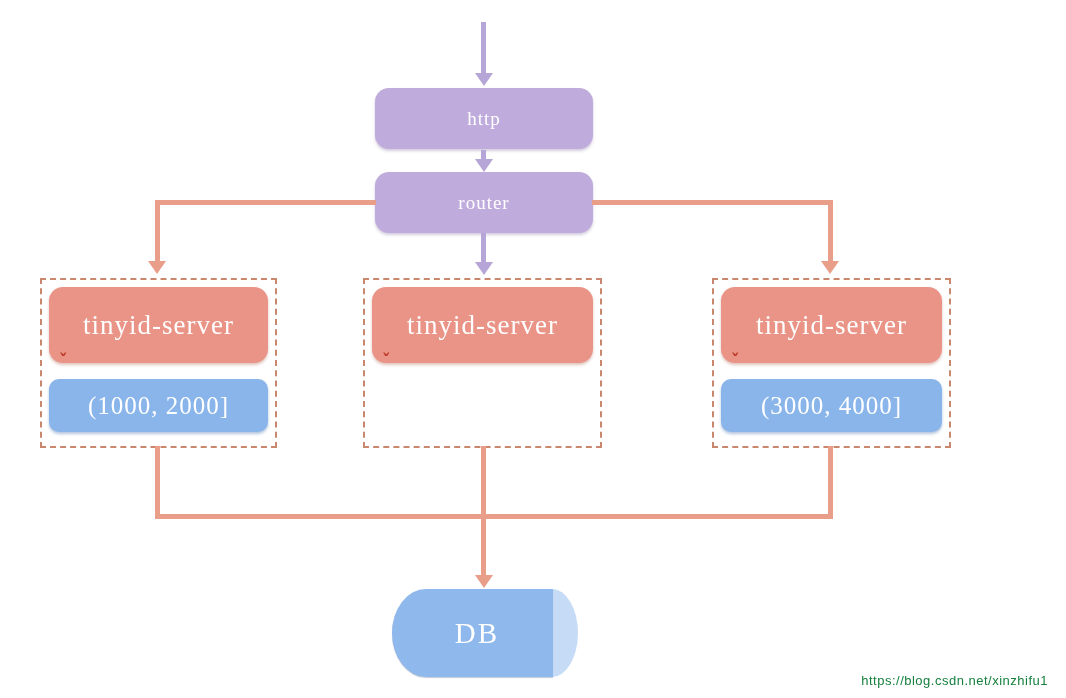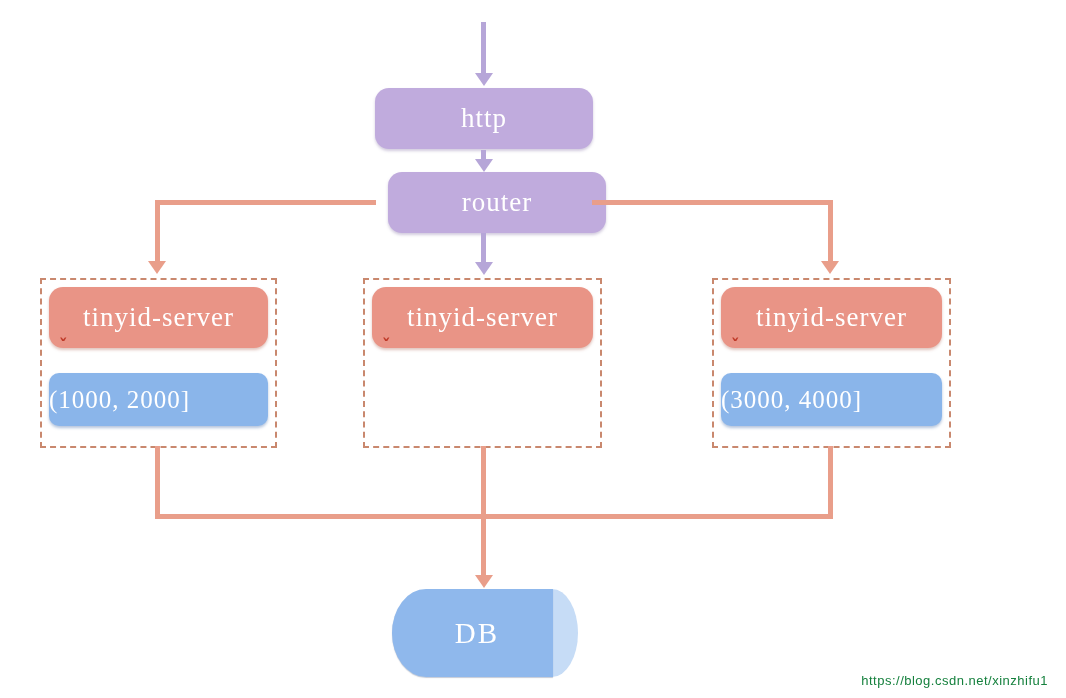--- a/index.html
+++ b/index.html
@@ -19,38 +19,38 @@
     border-top:13px solid;
   }
   .ah-purple { border-top-color:var(--purple-arrow, #b6a6d8); }
   .ah-salmon { border-top-color:var(--salmon-line, #e99e8a); }
   
   .node {
     position:absolute; display:flex; align-items:center; justify-content:center;
     color:var(--text, #ffffff); letter-spacing:1px;
   }
   .box-purple {
-    background:var(--purple-box, #c0abdd); border-radius:14px; font-size:27px;
+    background:var(--purple-box, #c0abdd); border-radius:14px; font-size:19px;
     box-shadow:0 2px 3px rgba(125,105,160,0.35);
   }
   .group {
     position:absolute; width:237px; height:170px;
     border:2px dashed var(--dashed-border, #c9886e);
   }
   .box-coral {
-    position:absolute; left:7px; top:7px; width:calc(100% - 14px); height:61px;
+    position:absolute; left:7px; top:7px; width:calc(100% - 14px); height:76px;
     background:var(--coral-box, #e99486); border-radius:14px; font-size:27px;
     display:flex; align-items:center; justify-content:center;
     color:var(--text, #ffffff); letter-spacing:1px;
     box-shadow:0 2px 3px rgba(165,85,65,0.35);
   }
   .box-blue {
-    position:absolute; left:7px; top:93px; width:calc(100% - 14px); height:53px;
+    position:absolute; left:7px; top:99px; width:calc(100% - 14px); height:53px;
     background:var(--blue-box, #8ab5ea); border-radius:10px; font-size:25px;
-    display:flex; align-items:center; justify-content:flex-start;
+    display:flex; align-items:center; justify-content:center;
     color:var(--text, #ffffff); letter-spacing:1px;
     box-shadow:0 2px 3px rgba(70,110,170,0.4);
   }
   .spellmark {
     position:absolute; left:10px; bottom:-7px; color:#bf3a28;
     font-size:17px; font-weight:bold; font-family:"DejaVu Sans", sans-serif;
     line-height:1;
   }
   
   .db { position:absolute; left:392px; top:589px; width:186px; height:88px; }
@@ -88,21 +88,21 @@
   <div class="ln ln-purple" style="left:481px; top:22px; width:5px; height:53px;"></div>
   <div class="arrowhead ah-purple" style="left:475px; top:73px;"></div>
 
   <div class="node box-purple" style="left:375px; top:88px; width:218px; height:61px;">
     <span>http</span>
   </div>
 
   <div class="ln ln-purple" style="left:481px; top:150px; width:5px; height:11px;"></div>
   <div class="arrowhead ah-purple" style="left:475px; top:159px;"></div>
 
-  <div class="node box-purple" style="left:388px; top:172px; width:218px; height:61px;">
+  <div class="node box-purple" style="left:375px; top:172px; width:218px; height:61px;">
     <span>router</span>
   </div>
 
   <div class="ln ln-salmon" style="left:155px; top:200px; width:221px; height:5px;"></div>
   <div class="ln ln-salmon" style="left:155px; top:200px; width:5px; height:62px;"></div>
   <div class="arrowhead ah-salmon" style="left:148px; top:261px;"></div>
 
   <div class="ln ln-salmon" style="left:592px; top:200px; width:241px; height:5px;"></div>
   <div class="ln ln-salmon" style="left:828px; top:200px; width:5px; height:62px;"></div>
   <div class="arrowhead ah-salmon" style="left:821px; top:261px;"></div>

